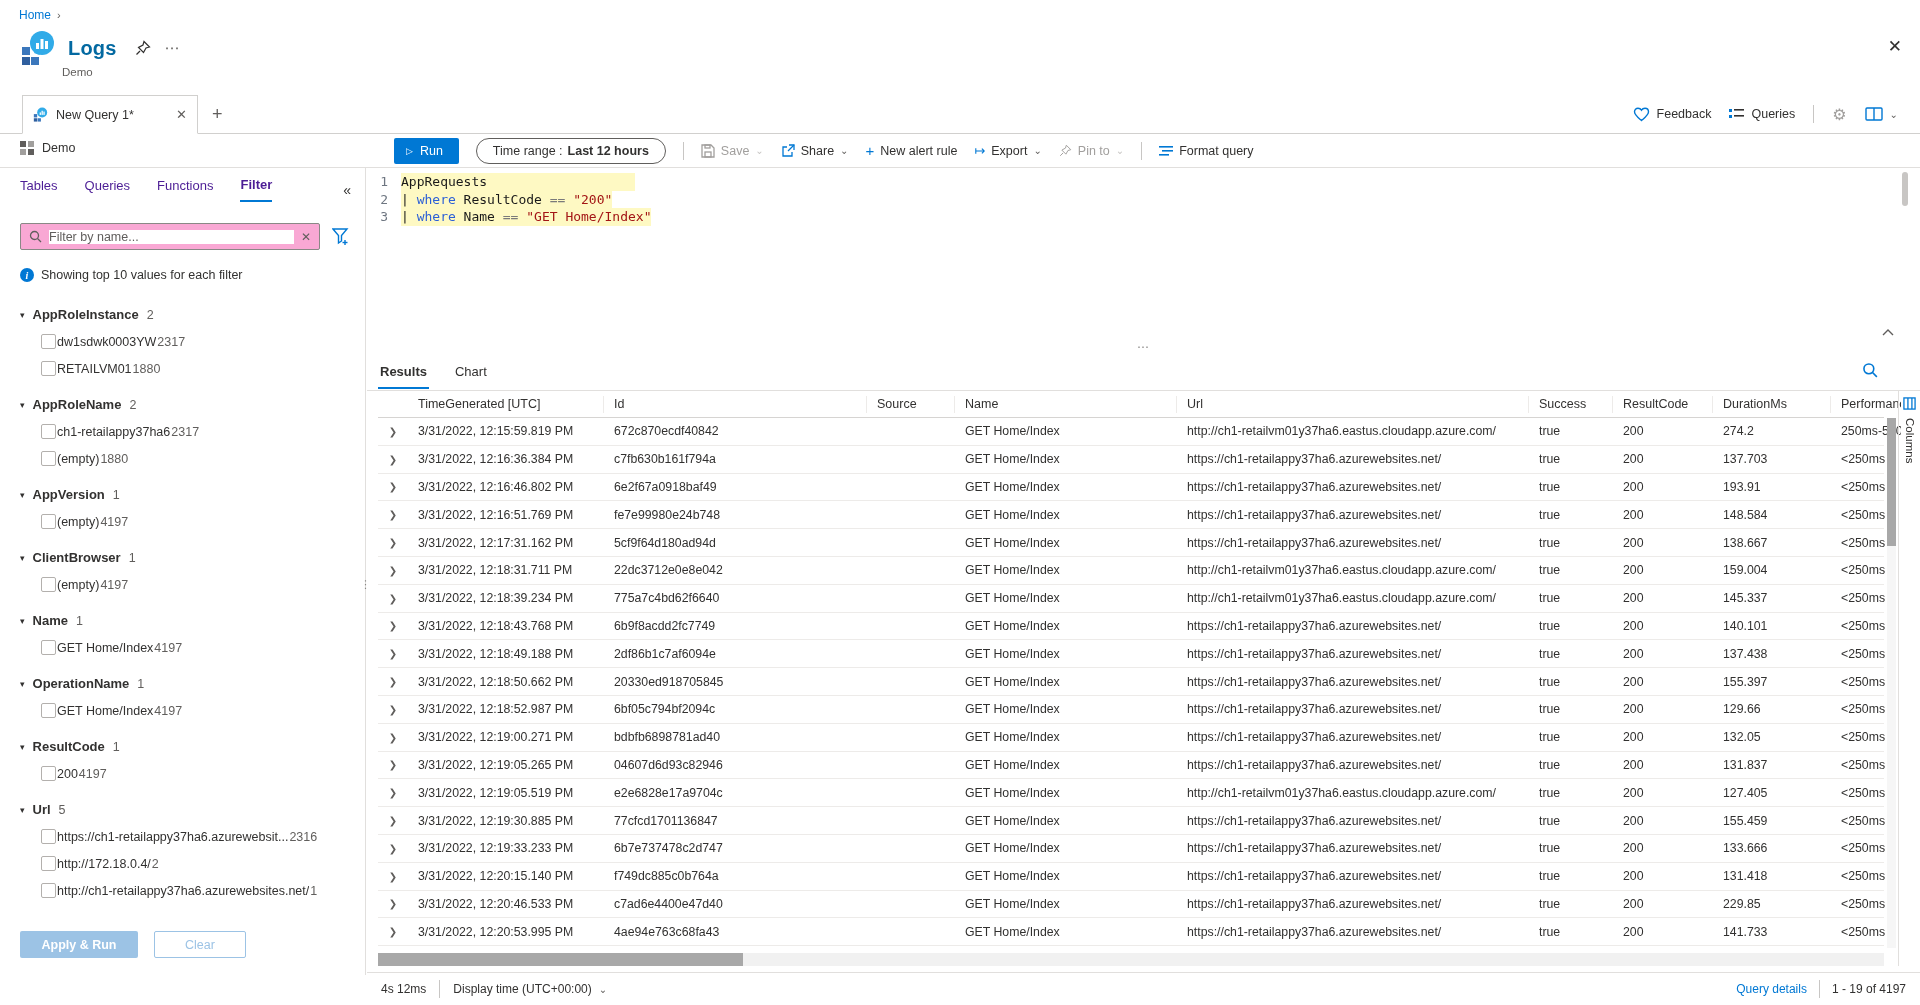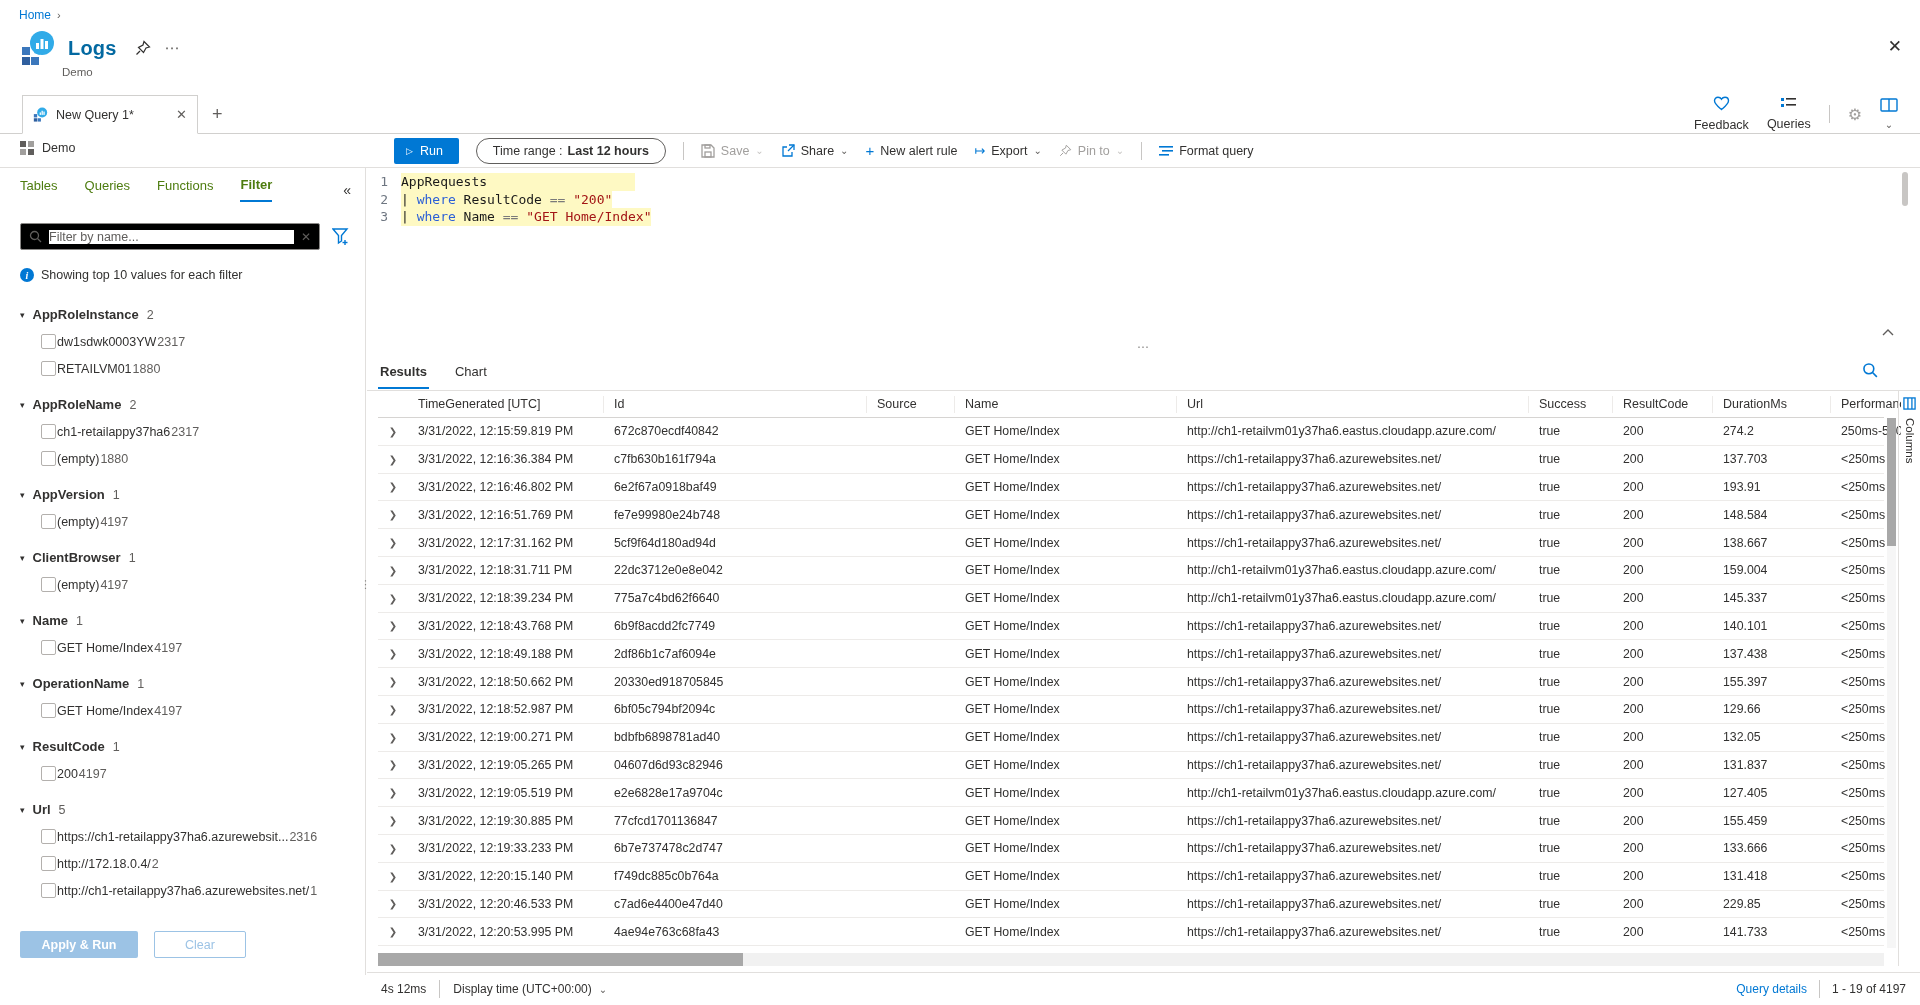--- a/index.html
+++ b/index.html
@@ -21,46 +21,46 @@
   .subtitle { position:absolute; top:66px; left:62px; font-size:11.5px; color:#605e5c; }
 
   
   .tabbar { position:absolute; top:95px; left:0; width:1920px; height:39px; border-bottom:1px solid #d1d0ce; background:#fff; }
   .query-tab { position:absolute; left:22px; bottom:-1px; height:39px; width:176px; background:#fff;
      border:1px solid #d1d0ce; border-bottom:1px solid #fff; display:flex; align-items:center; gap:8px; padding:0 10px; }
   .query-tab .tab-label { font-size:12.5px; font-weight:400; color:#323130; flex:1; }
   .tab-close { color:#605e5c; font-size:13px; cursor:pointer; }
   .new-tab-btn { position:absolute; left:212px; top:9px; font-size:18px; color:#605e5c; cursor:pointer; }
   .tabbar-right { position:absolute; right:22px; top:0; height:38px; display:flex; align-items:center; gap:18px; font-size:12.5px; color:#323130; }
-  .tb-item { display:flex; align-items:center; gap:7px; cursor:pointer;flex-direction:column; }
+  .tb-item { display:flex; align-items:center; gap:7px; cursor:pointer; }
   .v-sep { width:1px; height:18px; background:#c8c6c4; }
 
   
   .toolbar { position:absolute; top:134px; left:0; width:1920px; height:34px; border-bottom:1px solid #e1dfdd; background:#fff; }
   .scope { position:absolute; left:20px; top:7px; display:flex; align-items:center; gap:8px; font-size:12.5px; color:#323130; }
   .tools { position:absolute; left:394px; top:0; height:33px; display:flex; align-items:center; gap:17px; }
   .run-btn { background:#0078d4; color:#fff; border:none; border-radius:2px; height:26px; padding:0 16px 0 12px;
      font-size:12.5px; font-family:inherit; display:flex; align-items:center; gap:7px; cursor:pointer; }
   .run-play { font-size:9px; }
   .time-pill { border:1px solid #605e5c; border-radius:14px; height:26px; padding:0 16px; display:flex; align-items:center; gap:5px; font-size:12.5px; cursor:pointer; background:#fff; }
   .time-pill b { font-weight:700; }
   .tool-btn { display:flex; align-items:center; gap:6px; font-size:12.5px; color:#323130; cursor:pointer; background:none; border:none; font-family:inherit; }
   .tool-btn.disabled { color:#a19f9d; cursor:default; }
   .tool-btn .chev { font-size:10px; color:#605e5c; }
   .tool-btn.disabled .chev { color:#c8c6c4; }
   .plus-blue { color:#0078d4; font-size:15px; font-weight:400; }
 
   
   .sidebar { position:absolute; top:168px; left:0; width:366px; height:807px; border-right:1px solid #e1dfdd; background:#fff; }
   .side-tabs { position:absolute; top:9px; left:20px; right:14px; display:flex; align-items:center; gap:27px; font-size:13px; }
-  .side-tab { padding-bottom:8px; cursor:pointer; color:#4d7c0f; }
+  .side-tab { padding-bottom:8px; cursor:pointer; color:#4c1d95; }
   .side-tab.active { font-weight:700; border-bottom:2px solid #0078d4; }
   .collapse-btn { margin-left:auto; color:#323130; font-size:14px; cursor:pointer; }
   .search-row { position:absolute; top:55px; left:20px; right:14px; display:flex; align-items:center; gap:12px; }
-  .search-box { flex:1; height:27px; border:1px solid #8a8886; border-radius:2px; display:flex; align-items:center; padding:0 8px; gap:7px; background:#000000; }
+  .search-box { flex:1; height:27px; border:1px solid #8a8886; border-radius:2px; display:flex; align-items:center; padding:0 8px; gap:7px; background:#f9a8d4; }
   .search-box input { border:none; outline:none; flex:1; font-size:12.5px; font-family:inherit; color:#323130; }
   .search-box input::placeholder { color:#605e5c; }
   .search-clear { color:#605e5c; font-size:12px; cursor:pointer; }
   .info-row { position:absolute; top:100px; left:20px; display:flex; align-items:center; gap:7px; font-size:12.5px; color:#323130; }
   .info-dot { width:14px; height:14px; border-radius:50%; background:#0078d4; color:#fff; font-size:10px; font-weight:700;
      display:flex; align-items:center; justify-content:center; font-family:"Liberation Serif", serif; font-style:italic; }
   .fgroups { position:absolute; top:133px; left:20px; right:10px; }
   .fgroup { margin-bottom:9px; }
   .fgroup-header { height:27px; display:flex; align-items:center; gap:8px; cursor:pointer; }
   .garrow { font-size:9px; color:#323130; }

